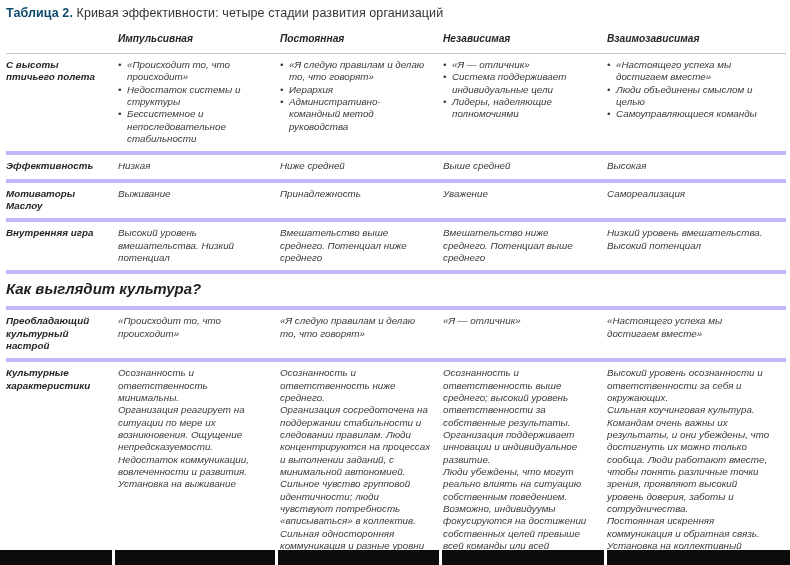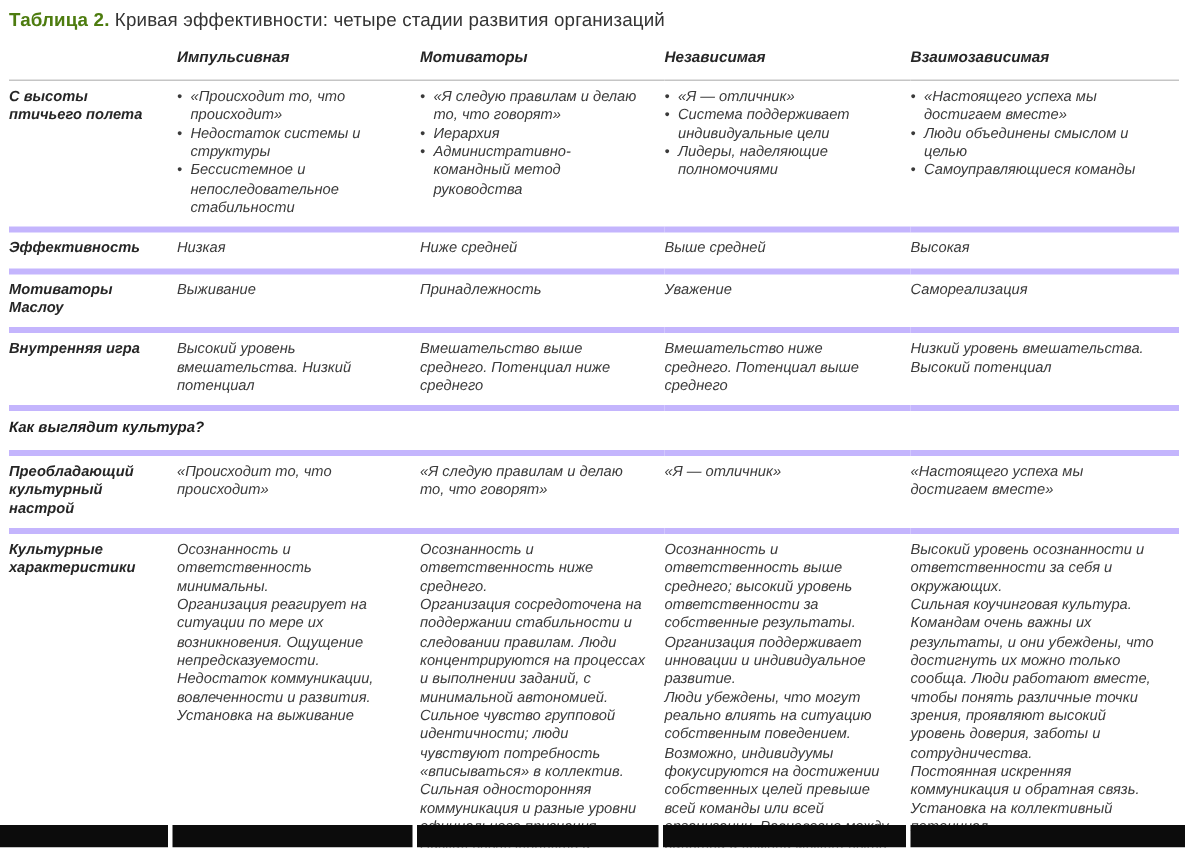--- a/index.html
+++ b/index.html
@@ -6,35 +6,35 @@
   body{
     width:790px;height:565px;background:#ffffff;
     font-family:"Liberation Sans","DejaVu Sans",sans-serif;
     color:#3a3a3a;overflow:hidden;
   }
   .page{
     position:relative;width:790px;height:565px;overflow:hidden;
     padding:5px 4px 0 6px;box-sizing:border-box;
   }
   .title{font-size:12.5px;color:#333;margin:1px 0 11px 0;letter-spacing:.1px;}
-  .title .cap-label{font-weight:bold;color:#4d7c0f;}
+  .title .cap-label{font-weight:bold;color:#0c4a6e;}
   table.tbl{
     border-collapse:collapse;table-layout:fixed;width:780px;
     font-size:9.8px;line-height:1.26;color:#3a3a3a;
   }
   .col-rowhead{width:112px}.col-1{width:162px}.col-2{width:163px}.col-3{width:164px}.col-4{width:179px}
   th,td{text-align:left;vertical-align:top;padding:5px 12px 6px 0;font-style:italic;}
   thead th{
     font-weight:bold;color:#262626;font-size:10.2px;
     padding-top:2px;padding-bottom:7px;border-bottom:1px solid #c5c5c5;
   }
   tbody td{border-top:4px solid #c4b5fd;}
   tbody tr:first-child td{border-top:none;margin-top:33px;}
   .rowhead{font-weight:bold;color:#262626;padding-right:14px;}
-  tr.section td{font-weight:bold;color:#1f1f1f;font-size:10px;padding-top:6px;padding-bottom:7px;}
+  tr.section td{font-weight:bold;color:#1f1f1f;font-size:15px;padding-top:6px;padding-bottom:7px;}
   ul.bullets,ul.paras{list-style:none;margin:0;padding:0;}
   ul.bullets li{position:relative;padding-left:9px;margin:0;}
   ul.bullets li::before{content:"\2022";position:absolute;left:0;top:0;}
   ul.paras li{margin:0;}
   .cutoff-row{
     position:absolute;left:0;bottom:0;width:790px;height:15px;
     display:flex;gap:3px;
   }
   .cutoff-row .cut{background:#0c0c0c;height:15px;}
   .cut.c0{width:112px}.cut.c1{width:160px}.cut.c2{width:161px}.cut.c3{width:162px}.cut.c4{flex:1}
@@ -54,21 +54,21 @@
       <col class="col-rowhead">
         <col class="col-1">
         <col class="col-2">
         <col class="col-3">
         <col class="col-4">
     </colgroup>
     <thead>
       <tr>
         <th></th>
         <th>Импульсивная</th>
-        <th>Мотиваторы</th>
+        <th>Постоянная</th>
         <th>Независимая</th>
         <th>Взаимозависимая</th>
       </tr>
     </thead>
     <tbody>
       <tr>
         <td class="rowhead">С высоты птичьего полета</td>
         <td>
           <ul class="bullets">
               <li>«Происходит то, что происходит»</li>

